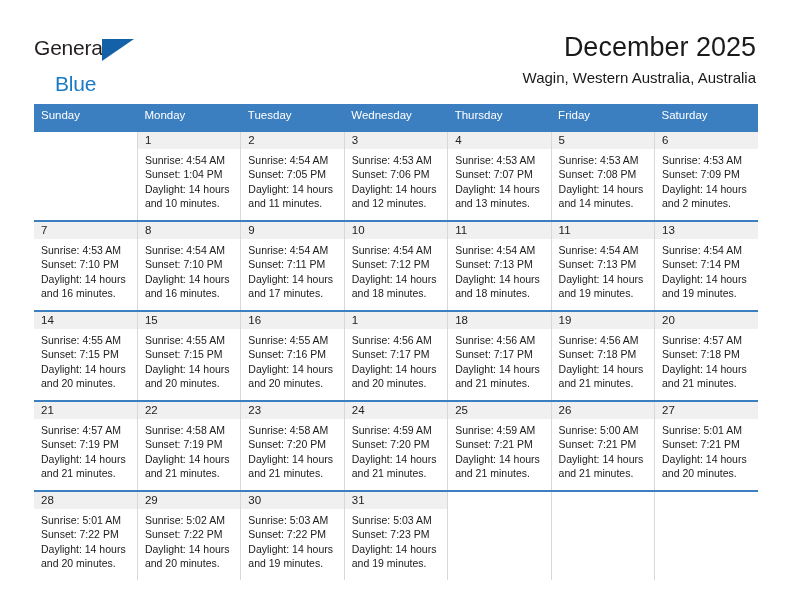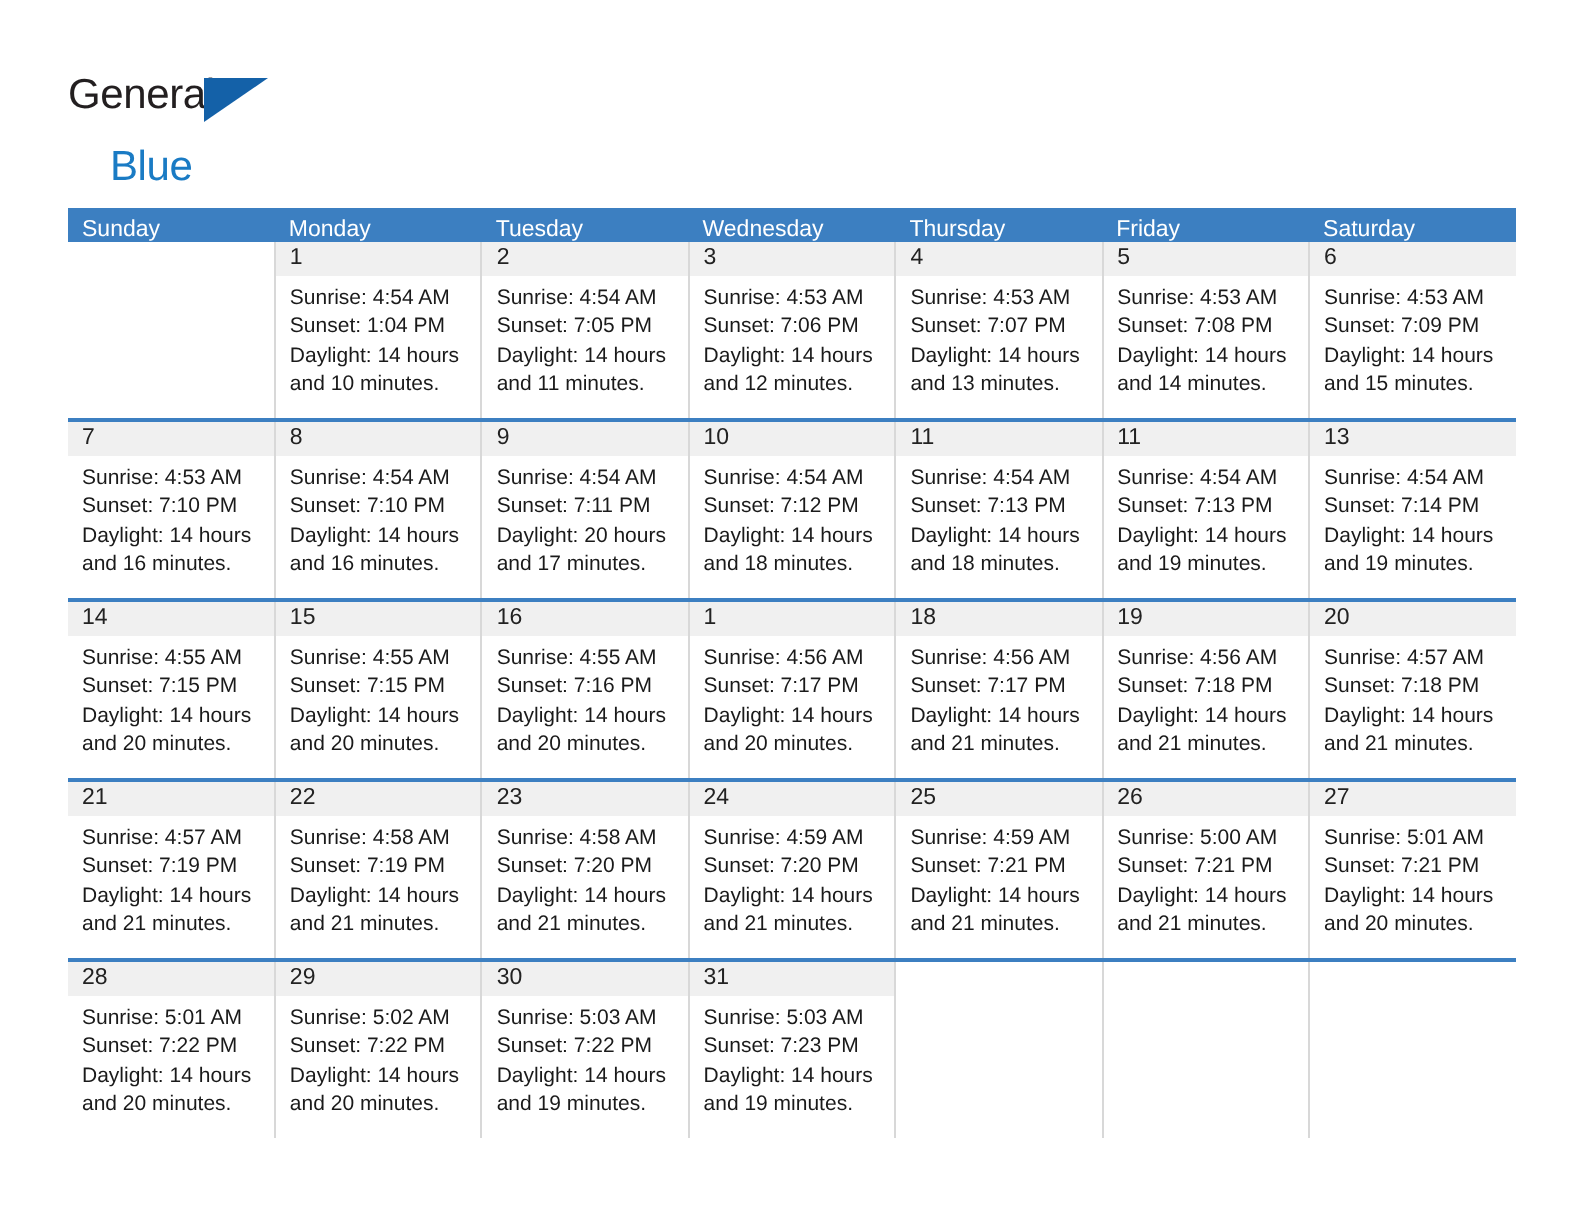--- a/index.html
+++ b/index.html
@@ -98,21 +98,21 @@
     border-collapse: collapse;
     table-layout: fixed;
   }
 
   .calendar th {
     background: #3c7fc1;
     color: #ffffff;
     font-size: 11.5px;
     font-weight: normal;
     text-align: left;
-    padding: 5px 0 0 7px;
+    padding: 5px 0 11px 7px;
     height: 12px;
     border: none;
   }
 
   .calendar td {
     vertical-align: top;
     padding: 0;
     border-left: 1px solid #d8d8d8;
     border-top: 2px solid #3c7fc1;
     height: 88px;
@@ -156,20 +156,24 @@
 <div class="page">
 
   <div class="header">
 
     <div class="logo">
       <span class="logo-general">General</span>
       <span class="logo-triangle"></span>
       <span class="logo-blue">Blue</span>
     </div>
 
+    <div class="title-block">
+      <div class="cal-title">December 2025</div>
+      <div class="cal-subtitle">Wagin, Western Australia, Australia</div>
+    </div>
 
   </div>
 
   <table class="calendar">
     <thead>
       <tr>
         <th>Sunday</th>
         <th>Monday</th>
         <th>Tuesday</th>
         <th>Wednesday</th>
@@ -221,21 +225,21 @@
               <div>Sunrise: 4:53 AM</div>
               <div>Sunset: 7:08 PM</div>
               <div class="daylight-line">Daylight: 14 hours and 14 minutes.</div>
             </div>
           </td>
           <td>
             <div class="daynum-band">6</div>
             <div class="cell-body">
               <div>Sunrise: 4:53 AM</div>
               <div>Sunset: 7:09 PM</div>
-              <div class="daylight-line">Daylight: 14 hours and 15 minutes.</div>
+              <div class="daylight-line">Daylight: 14 hours and 2 minutes.</div>
             </div>
           </td>
         </tr>
         <tr>
           <td>
             <div class="daynum-band">7</div>
             <div class="cell-body">
               <div>Sunrise: 4:53 AM</div>
               <div>Sunset: 7:10 PM</div>
               <div class="daylight-line">Daylight: 14 hours and 16 minutes.</div>
@@ -247,21 +251,21 @@
               <div>Sunrise: 4:54 AM</div>
               <div>Sunset: 7:10 PM</div>
               <div class="daylight-line">Daylight: 14 hours and 16 minutes.</div>
             </div>
           </td>
           <td>
             <div class="daynum-band">9</div>
             <div class="cell-body">
               <div>Sunrise: 4:54 AM</div>
               <div>Sunset: 7:11 PM</div>
-              <div class="daylight-line">Daylight: 20 hours and 17 minutes.</div>
+              <div class="daylight-line">Daylight: 14 hours and 17 minutes.</div>
             </div>
           </td>
           <td>
             <div class="daynum-band">10</div>
             <div class="cell-body">
               <div>Sunrise: 4:54 AM</div>
               <div>Sunset: 7:12 PM</div>
               <div class="daylight-line">Daylight: 14 hours and 18 minutes.</div>
             </div>
           </td>

